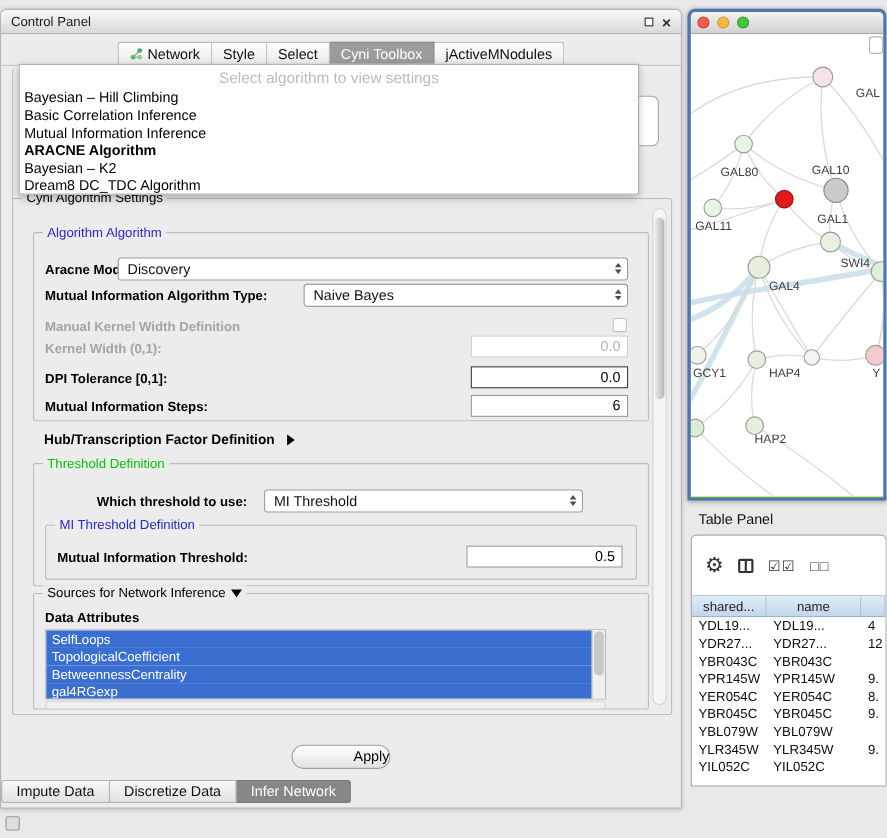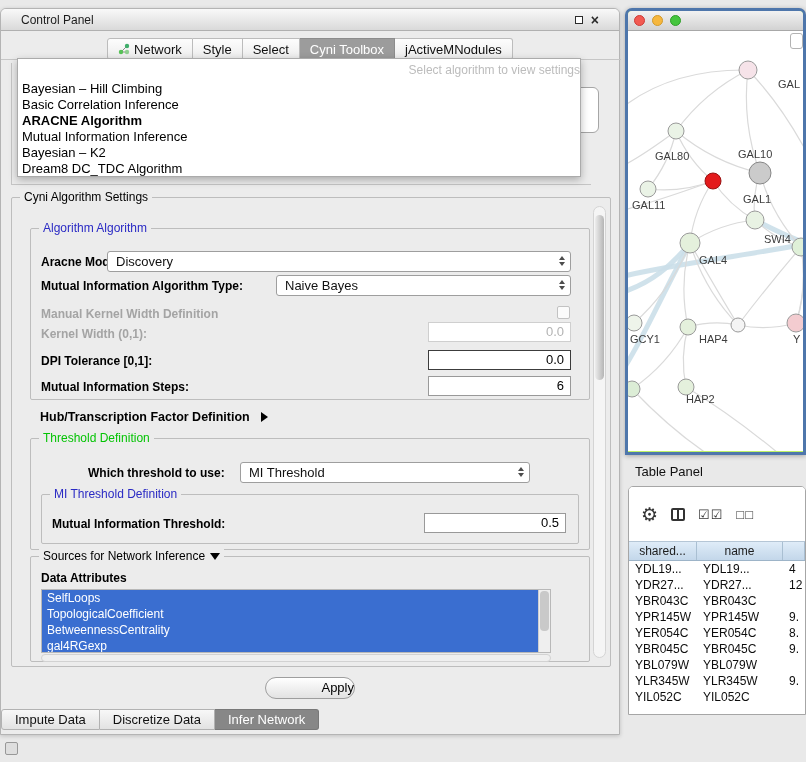--- a/index.html
+++ b/index.html
@@ -2,50 +2,50 @@
 <html><head>
 <meta charset="utf-8">
 <style>
   *{box-sizing:border-box;margin:0;padding:0}
   html,body{width:806px;height:762px}
   body{position:relative;background:#e9e9e9;font-family:"Liberation Sans",sans-serif;overflow:hidden;color:#111}
   .abs{position:absolute}
 
   
   #control-panel{left:0;top:8px;width:620px;height:727px;background:#ececec;border:1px solid #b4b4b4;border-radius:6px 6px 0 0;box-shadow:0 1px 4px rgba(0,0,0,.18)}
-  .titlebar{height:22px;background:linear-gradient(#f9f9f9,#d9d9d9);border-bottom:1px solid #b0b0b0;border-radius:5px 5px 0 0;display:flex;align-items:center;padding:0 20px;font-size:12px;color:#1c1c1c}
+  .titlebar{height:22px;background:linear-gradient(#f9f9f9,#d9d9d9);border-bottom:1px solid #b0b0b0;border-radius:5px 5px 0 0;display:flex;align-items:center;padding:0 9px;font-size:12px;color:#1c1c1c}
   .titlebar .spacer{flex:1}
   .tb-btn{margin-left:8px;color:#2b2b2b;font-size:14px;line-height:1;display:flex;align-items:center}
   .float-glyph{width:8px;height:8px;border:1.5px solid #2b2b2b;display:inline-block;background:#fff}
   .hrule{left:0;top:50px;width:620px;height:1px;background:#c6c6c6}
 
   .tabbar{position:absolute;left:0;top:29px;width:100%;display:flex;justify-content:center;z-index:2}
   .tab{font-size:13px;height:22px;padding:0 10px;border:1px solid #bcbcbc;border-left:none;background:linear-gradient(#fdfdfd,#ececec);display:flex;align-items:center;gap:4px;color:#101010}
   .tab:first-child{border-left:1px solid #bcbcbc;border-radius:3px 0 0 3px}
   .tab:last-child{border-radius:0 3px 3px 0}
   .tab.active{background:#9c9c9c;color:#fff;border-color:#8c8c8c}
 
   
   #frag-vline{left:10px;top:54px;width:1px;height:121px;background:#c5c5c5}
   #frag-line{left:10px;top:175px;width:580px;height:1px;background:#c5c5c5}
   #frag-box{left:560px;top:78px;width:38px;height:46px;border:1px solid #a6a6a6;border-radius:6px;background:#fff;z-index:1}
 
   
   #algo-popup{left:16px;top:49px;width:564px;height:119px;background:#fff;border:1px solid #ababab;box-shadow:0 3px 8px rgba(0,0,0,.28);z-index:6}
-  .dd-placeholder{color:#bcbcbc;font-size:12px;text-align:right;height:22px;line-height:22px}
+  .dd-placeholder{color:#bcbcbc;font-size:14px;text-align:center;height:22px;line-height:22px}
   .dd-item{font-size:13px;padding:0 4px;height:16px;line-height:16px;color:#000;white-space:nowrap}
   .dd-item.selected{font-weight:bold}
 
   
   .groupbox{position:absolute;border:1px solid #bdbdbd;border-radius:2px;background:#ececec}
   .gtitle{position:absolute;top:-8px;left:8px;background:#ececec;padding:0 4px;font-size:12px;color:#000;white-space:nowrap;display:flex;align-items:center;gap:5px}
   .gtitle.blue{color:#2a2ac4}
   .gtitle.green{color:#04c404}
 
-  #cyni-group{left:10px;top:188px;width:600px;height:470px}
+  #cyni-group{left:10px;top:171px;width:600px;height:470px}
 
   
   #cyni-scrollbar{position:absolute;right:4px;top:8px;width:13px;height:452px;background:#f5f5f5;border:1px solid #d4d4d4;border-radius:7px}
   #cyni-thumb{position:absolute;left:1px;top:8px;width:9px;height:165px;border-radius:5px;background:linear-gradient(90deg,#ededed,#b5b5b5)}
 
   .flabel{position:absolute;font-size:12px;font-weight:bold;color:#000;white-space:nowrap}
   .flabel.disabled{color:#a4a4a4}
 
   .combo{position:absolute;height:21px;background:#fff;border:1px solid #9e9e9e;border-radius:3px;font-size:13px;display:flex;align-items:center;padding:0 20px 0 8px}
   .combo .arrows{position:absolute;right:5px;top:4px;display:flex;flex-direction:column;align-items:center}
@@ -152,22 +152,22 @@
 
   <div class="abs" id="frag-vline"></div>
   <div class="abs" id="frag-line"></div>
   <div class="abs" id="frag-box"></div>
 
   <div class="abs" id="algo-popup">
     <div class="dd-placeholder">Select algorithm to view settings</div>
     <div>
         <div class="dd-item">Bayesian – Hill Climbing</div>
         <div class="dd-item">Basic Correlation Inference</div>
+        <div class="dd-item">Mutual Information Inference</div>
         <div class="dd-item selected">ARACNE Algorithm</div>
-        <div class="dd-item">Mutual Information Inference</div>
         <div class="dd-item">Bayesian – K2</div>
         <div class="dd-item">Dream8 DC_TDC Algorithm</div>
       </div>
   </div>
 
   <div class="groupbox" id="cyni-group">
     <span class="gtitle">Cyni Algorithm Settings</span>
 
     <div id="cyni-scrollbar">
       <div id="cyni-thumb"></div>

